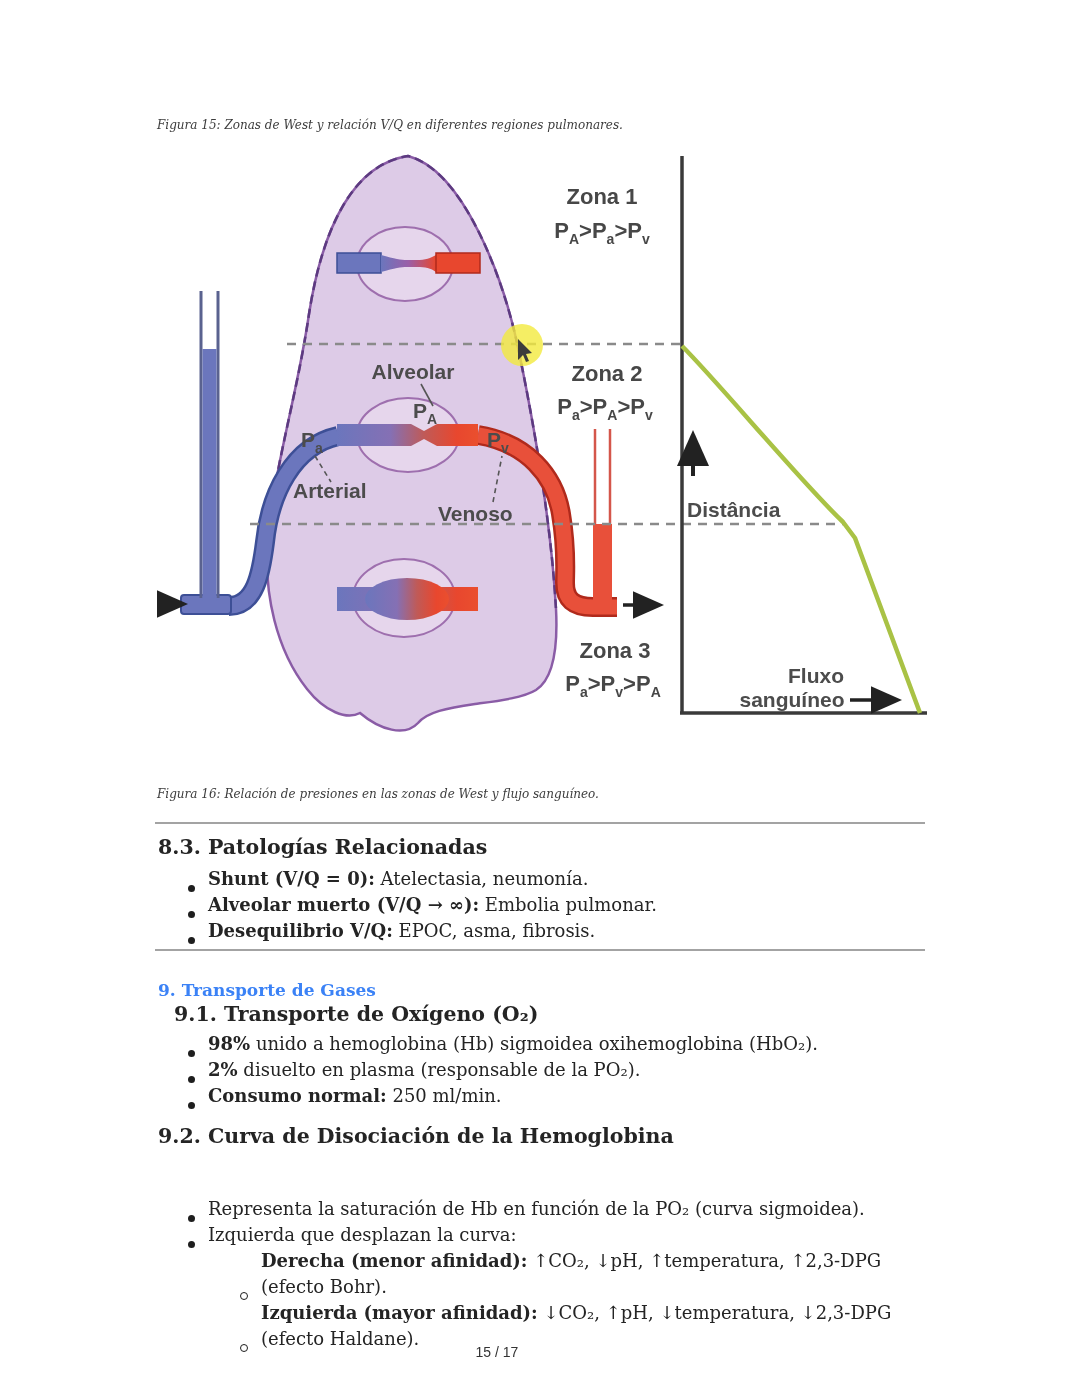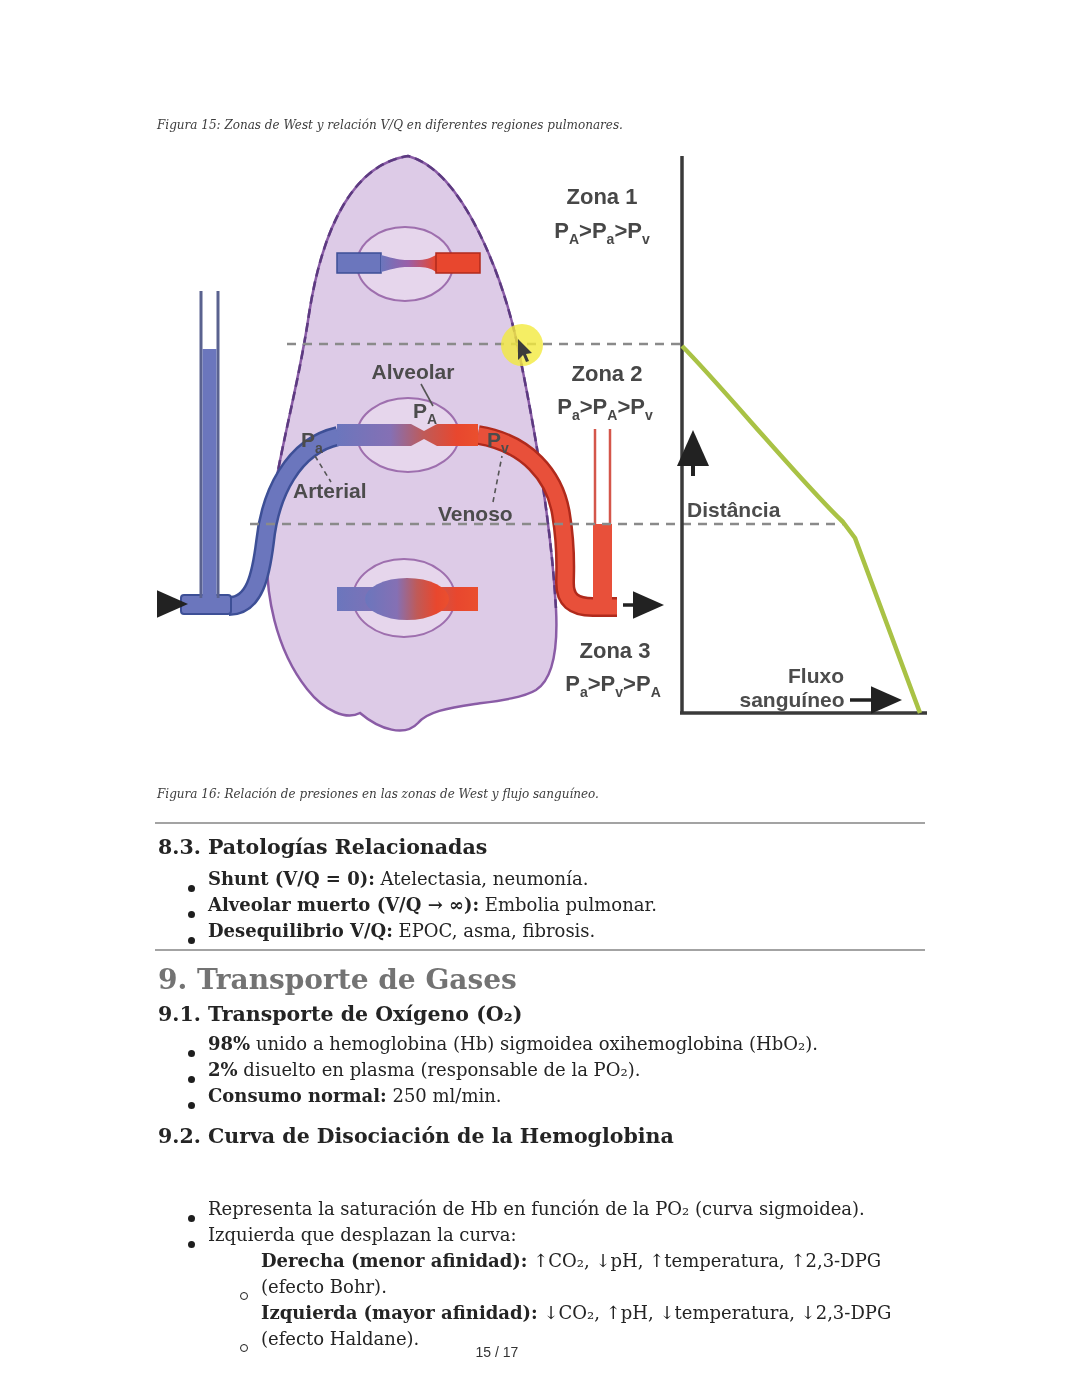--- a/index.html
+++ b/index.html
@@ -14,23 +14,23 @@
   #cap15 { top:114px; }
   #cap16 { top:783px; }
   #figwrap { position:absolute; left:155px; top:146px; width:775px; height:602px; }
   .rule { position:absolute; left:155px; width:770px; height:2px; background:#a3a3a3; }
   #rule1 { top:822px; }
   #rule2 { top:949px; }
   .h2 {
     position:absolute; left:158px; font-weight:bold; font-size:20.5px; color:#242424;
   }
   #h83 { top:835px; }
-  .h1 { position:absolute; left:158px; font-weight:bold; font-size:28px; color:#737373; }
+  .h1 { position:absolute; left:158px; font-weight:bold; font-size:17px; color:#3b82f6;margin-top:17px; }
   #h9  { top:963px; }
-  #h91 { top:1002px; }
+  #h91 { top:1002px;margin-left:16px; }
   #h92 { top:1124px; }
   .list { position:absolute; left:158px; width:775px; font-size:18px; line-height:26px; color:#242424; }
   #l83 { top:866px; }
   #l91 { top:1031px; }
   #l92 { top:1152px;margin-top:44px; }
   .row { display:flex; align-items:flex-end; }
   .dot {
     flex:none; width:7px; height:7px; border-radius:50%; background:#1e1e1e;
     margin:10px 13px 0 30px;
   }

